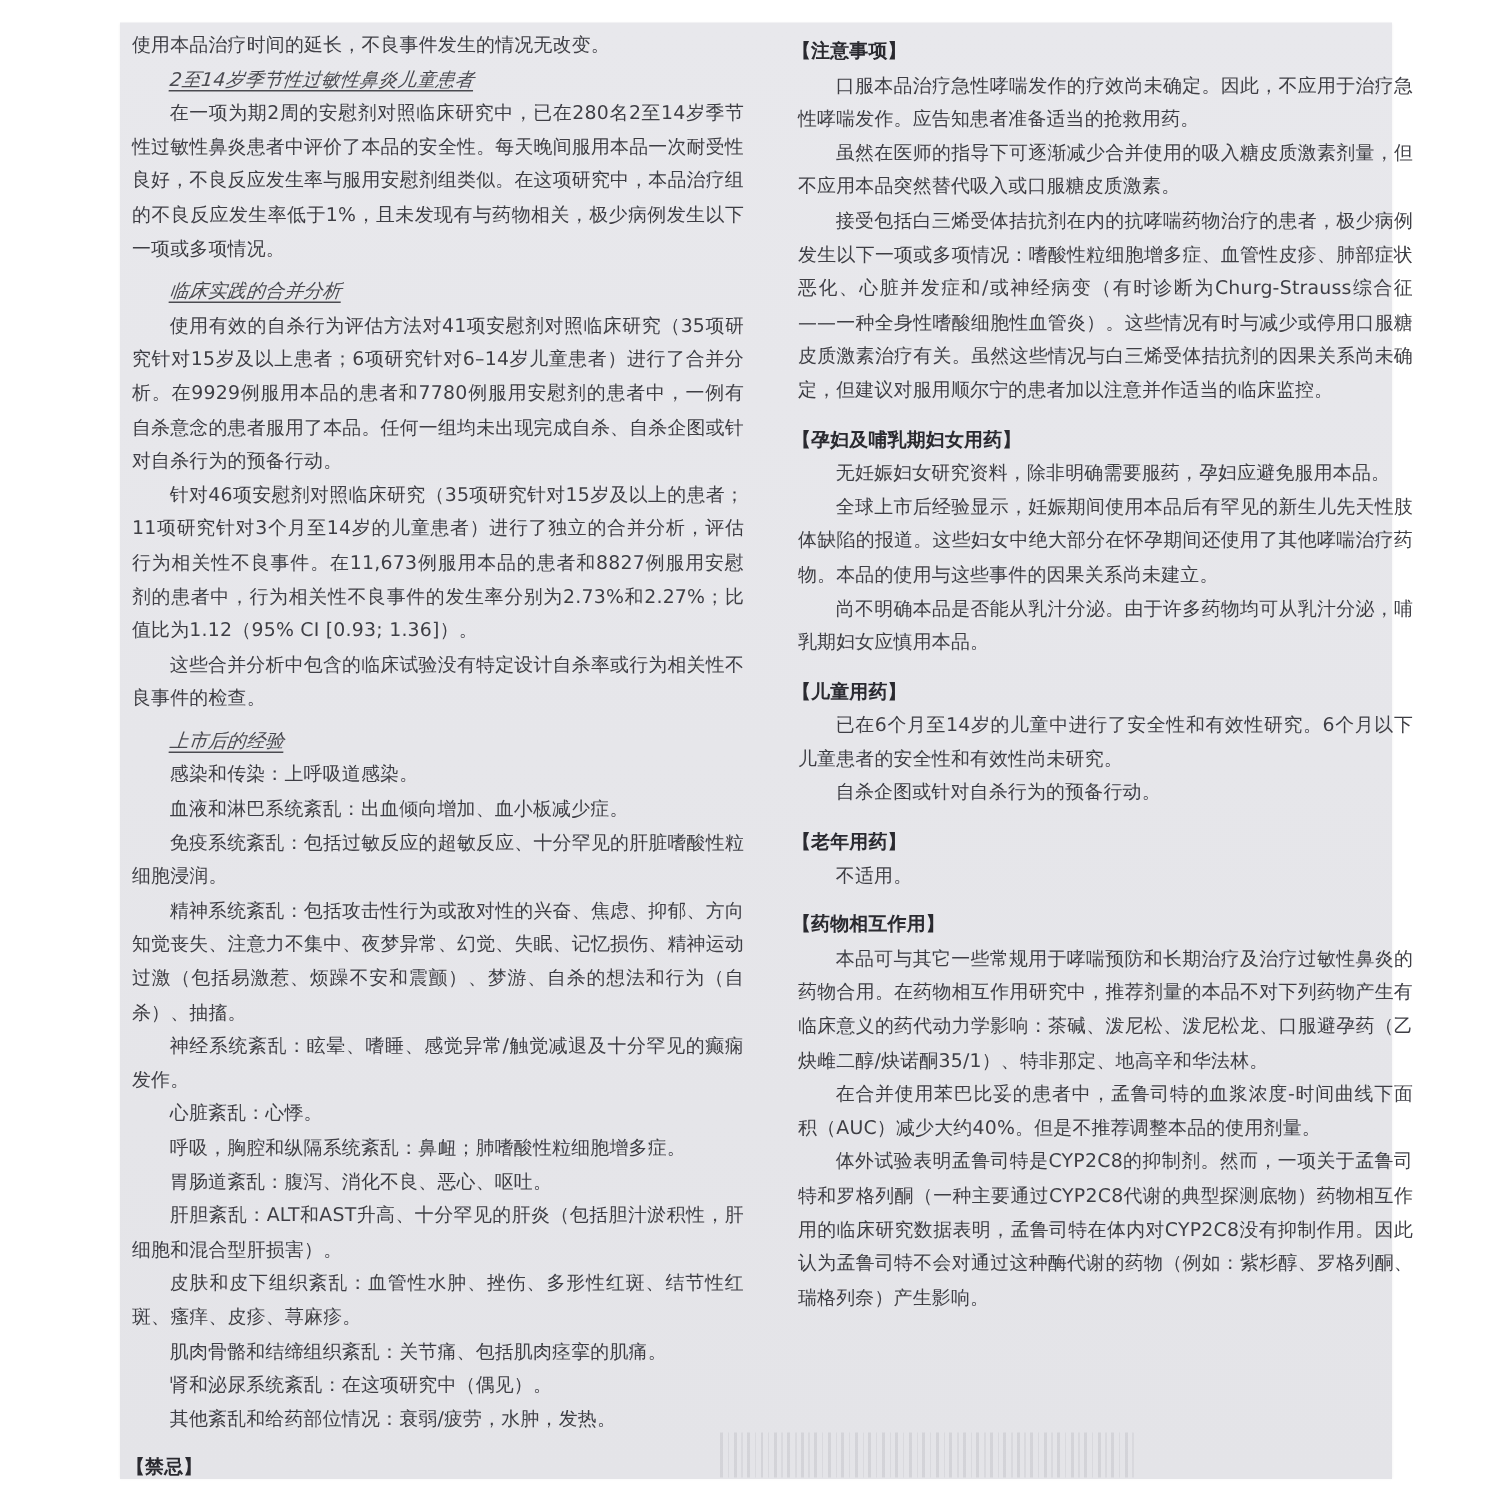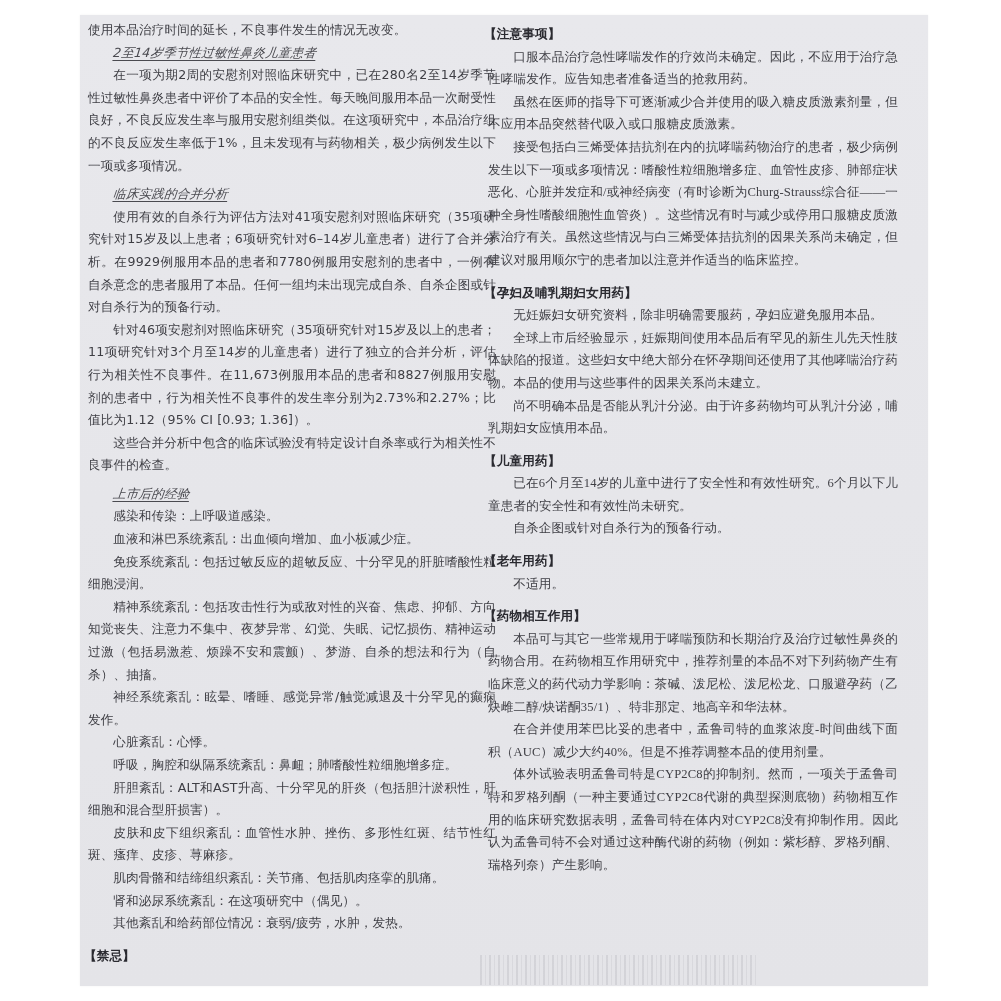--- a/index.html
+++ b/index.html
@@ -15,21 +15,21 @@
   .barcode {
     position:absolute; left:480px; top:955px; width:278px; height:30px;
     background:repeating-linear-gradient(90deg, rgba(120,120,130,0.22) 0 2px, transparent 2px 5px, rgba(120,120,130,0.15) 5px 6px, transparent 6px 9px);
     opacity:0.7;
   }
   .col {
     position:absolute; top:0; color:#3e3e44; font-size:12.6px; line-height:22.6px;
     letter-spacing:0.15px;
   }
   .col.left { left:88px; width:408px; top:19px; }
-  .col.right { left:488px; width:410px; top:19px;font-family:Liberation Serif, serif; }
+  .col.right { left:532px; width:410px; top:19px; }
   .p { margin:0; text-align:justify; text-align-last:left; }
   .p.indent { text-indent:2em; }
   .sub {
     margin:0; padding-left:2em; font-style:italic; text-decoration:underline;
     text-underline-offset:3px; color:#4a4a50; transform:skewX(-6deg); transform-origin:left;
   }
   .gap { height:6px; }
   .hdr { margin:4px 0 0 -4px; font-weight:bold; color:#2a2a30; }
 </style>
 </head>
@@ -52,20 +52,21 @@
   <div class="gap"></div>
 
   <p class="sub">上市后的经验</p>
   <p class="p indent">感染和传染：上呼吸道感染。</p>
   <p class="p indent">血液和淋巴系统紊乱：出血倾向增加、血小板减少症。</p>
   <p class="p indent">免疫系统紊乱：包括过敏反应的超敏反应、十分罕见的肝脏嗜酸性粒细胞浸润。</p>
   <p class="p indent">精神系统紊乱：包括攻击性行为或敌对性的兴奋、焦虑、抑郁、方向知觉丧失、注意力不集中、夜梦异常、幻觉、失眠、记忆损伤、精神运动过激（包括易激惹、烦躁不安和震颤）、梦游、自杀的想法和行为（自杀）、抽搐。</p>
   <p class="p indent">神经系统紊乱：眩晕、嗜睡、感觉异常/触觉减退及十分罕见的癫痫发作。</p>
   <p class="p indent">心脏紊乱：心悸。</p>
   <p class="p indent">呼吸，胸腔和纵隔系统紊乱：鼻衄；肺嗜酸性粒细胞增多症。</p>
+  <p class="p indent">胃肠道紊乱：腹泻、消化不良、恶心、呕吐。</p>
   <p class="p indent">肝胆紊乱：ALT和AST升高、十分罕见的肝炎（包括胆汁淤积性，肝细胞和混合型肝损害）。</p>
   <p class="p indent">皮肤和皮下组织紊乱：血管性水肿、挫伤、多形性红斑、结节性红斑、瘙痒、皮疹、荨麻疹。</p>
   <p class="p indent">肌肉骨骼和结缔组织紊乱：关节痛、包括肌肉痉挛的肌痛。</p>
   <p class="p indent">肾和泌尿系统紊乱：在这项研究中（偶见）。</p>
   <p class="p indent">其他紊乱和给药部位情况：衰弱/疲劳，水肿，发热。</p>
   <div class="gap"></div>
 
   <p class="hdr">【禁忌】</p>
 
 </div>

